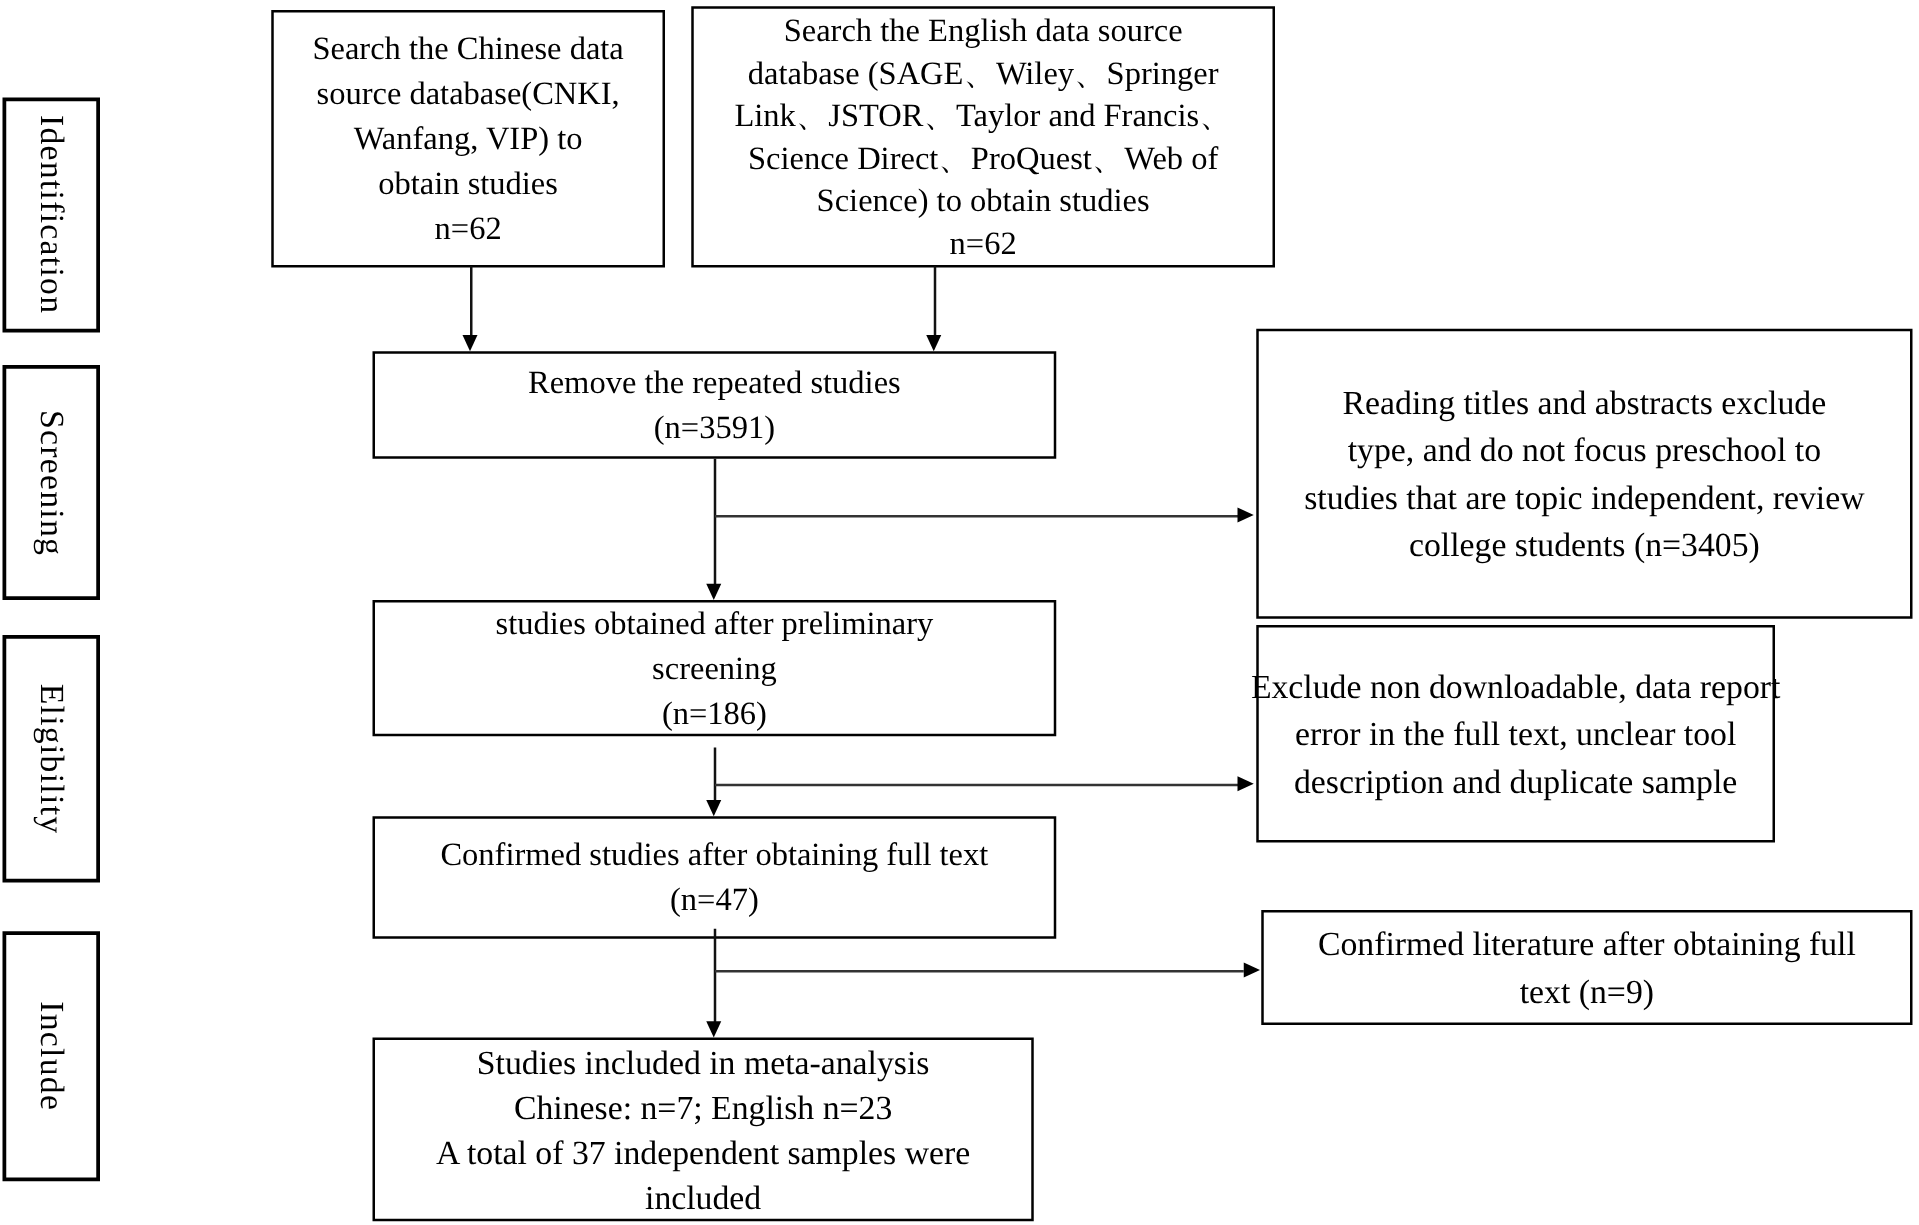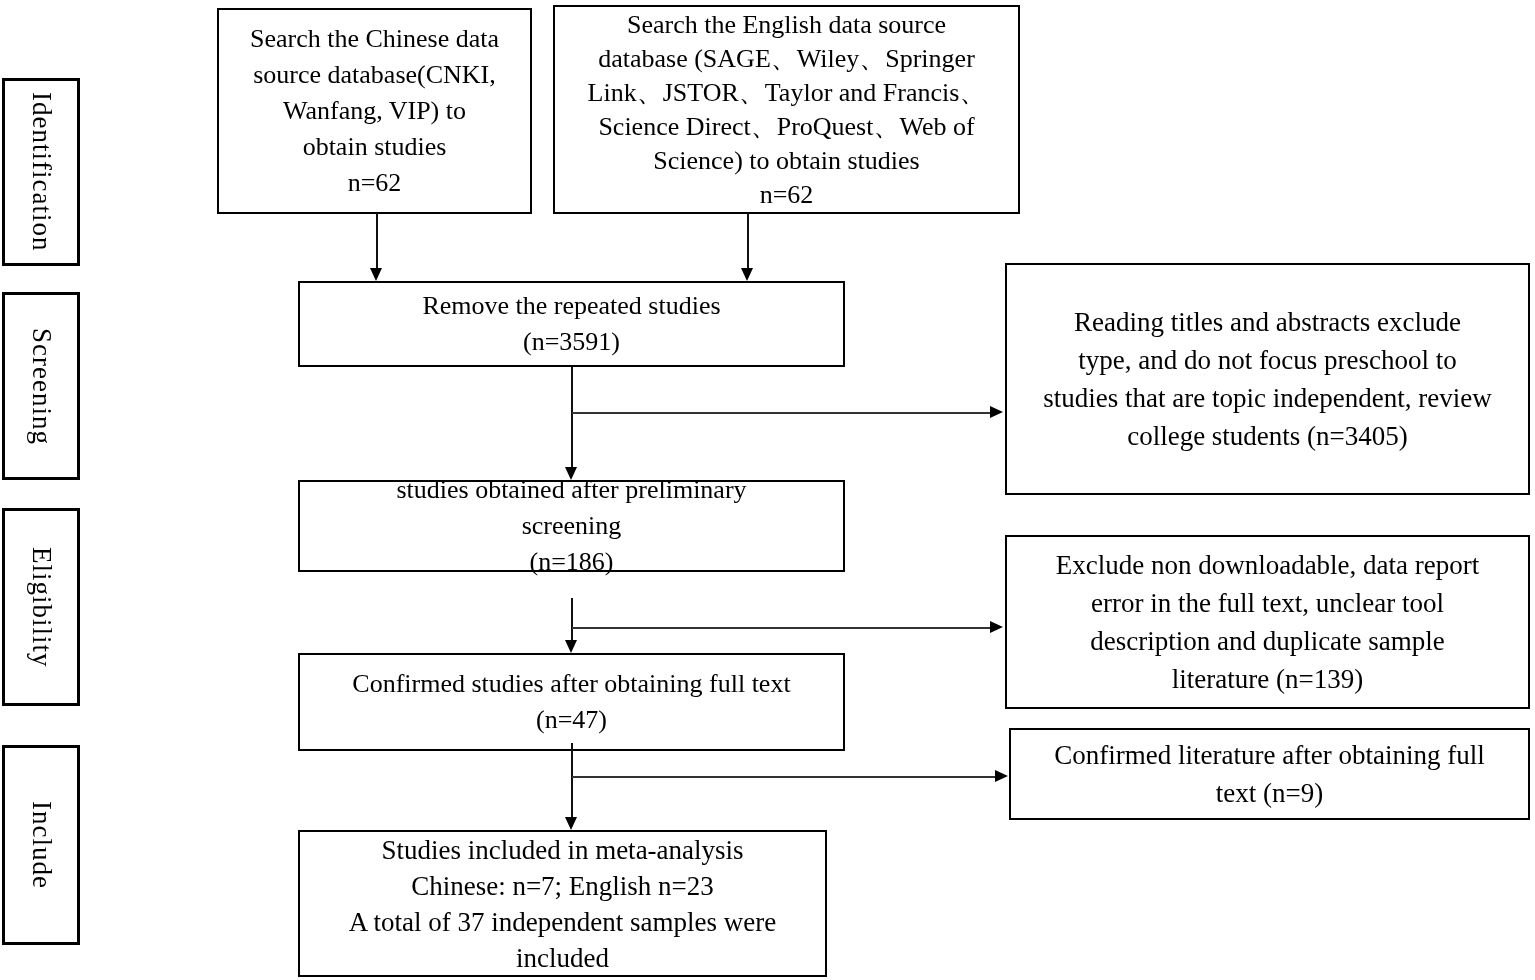--- a/index.html
+++ b/index.html
@@ -120,31 +120,30 @@
     <div class="bline">(n=3591)</div>
   </div>
 
   <div class="flowbox fs27 lh38" style="left:1005px; top:263px; width:525px; height:232px;">
     <div class="bline">Reading titles and abstracts exclude</div>
     <div class="bline">type, and do not focus preschool to</div>
     <div class="bline">studies that are topic independent, review</div>
     <div class="bline">college students (n=3405)</div>
   </div>
 
-  <div class="flowbox fs26 lh36" style="left:298px; top:480px; width:547px; height:92px;">
+  <div class="flowbox fs26 lh36" style="left:298px; top:480px; width:547px; height:109px;">
     <div class="bline">studies obtained after preliminary</div>
     <div class="bline">screening</div>
     <div class="bline">(n=186)</div>
   </div>
 
-  <div class="flowbox fs27 lh38" style="left:1005px; top:535px; width:525px; height:174px;font-family:Liberation Serif, serif;">
+  <div class="flowbox fs27 lh38" style="left:1005px; top:500px; width:415px; height:174px;font-family:Liberation Serif, serif;">
     <div class="bline">Exclude non downloadable, data report</div>
     <div class="bline">error in the full text, unclear tool</div>
     <div class="bline">description and duplicate sample</div>
-    <div class="bline">literature (n=139)</div>
   </div>
 
   <div class="flowbox fs26 lh36" style="left:298px; top:653px; width:547px; height:98px;">
     <div class="bline">Confirmed studies after obtaining full text</div>
     <div class="bline">(n=47)</div>
   </div>
 
   <div class="flowbox fs27 lh38" style="left:1009px; top:728px; width:521px; height:92px;">
     <div class="bline">Confirmed literature after obtaining full</div>
     <div class="bline">text (n=9)</div>

